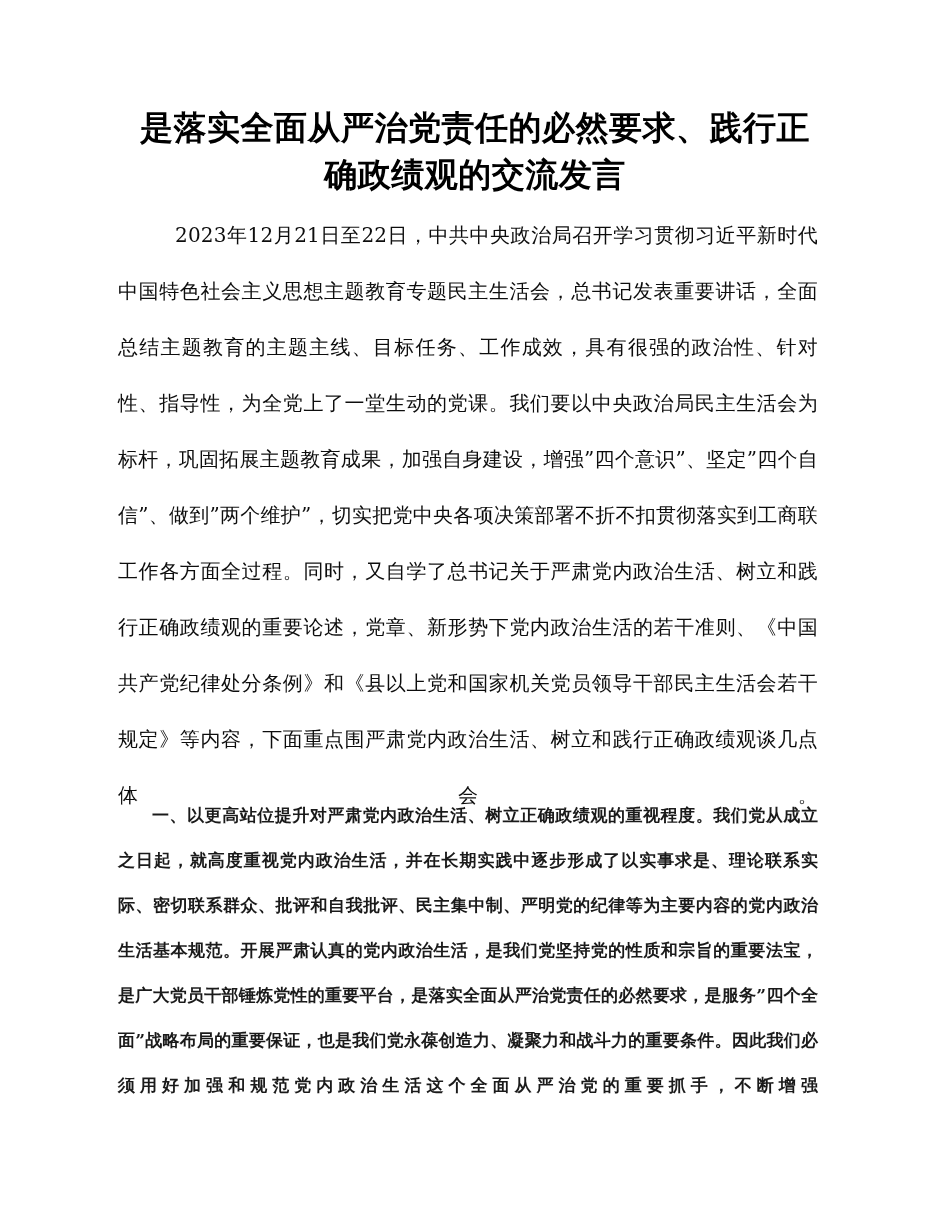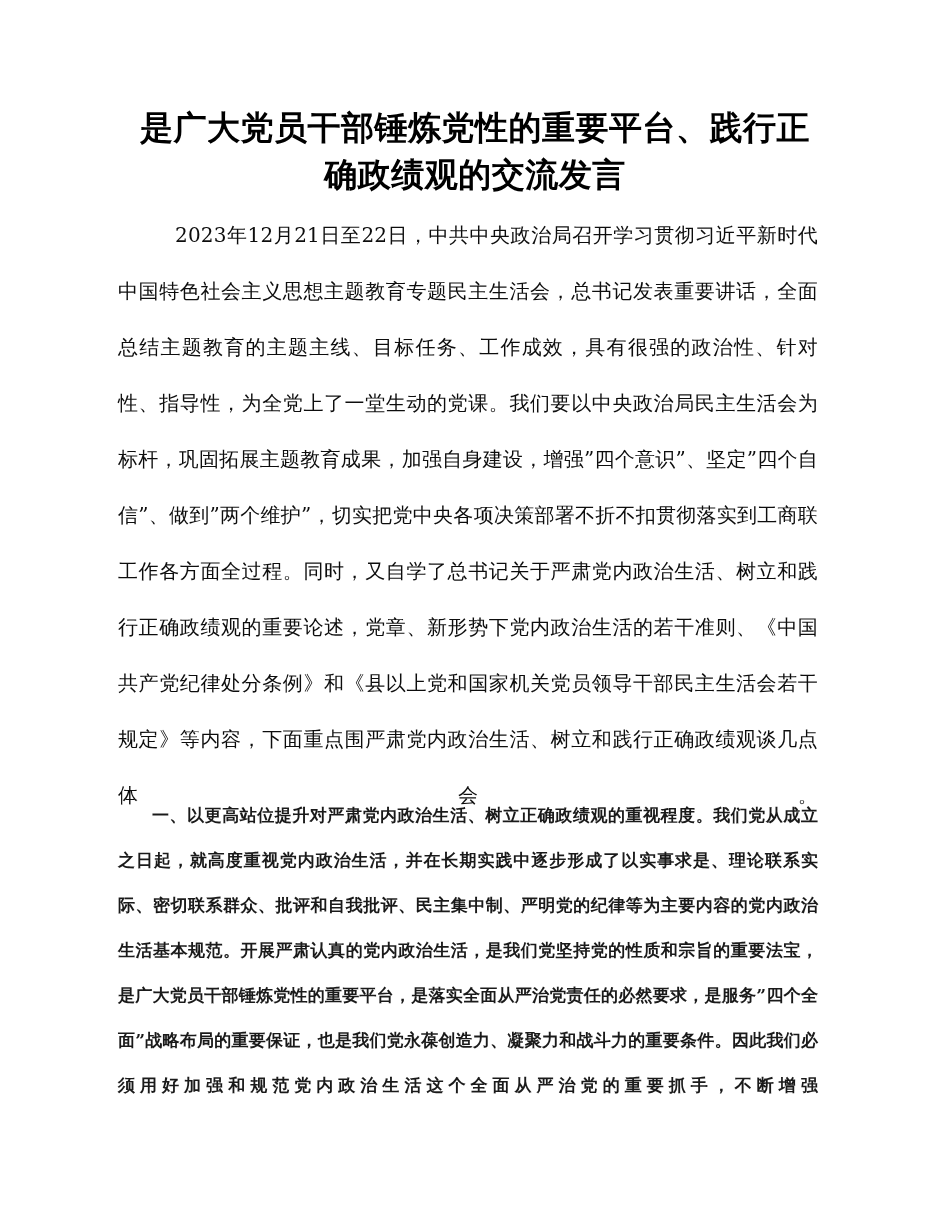--- a/index.html
+++ b/index.html
@@ -93,21 +93,21 @@
     display: inline-block;
     width: 100%;
     height: 0;
   }
 </style>
 </head>
 <body>
 
 <div class="page">
 
-  <h1 class="doc-title">是广大党员干部锤炼党性的重要平台、践行正确政绩观的交流发言</h1>
+  <h1 class="doc-title">是落实全面从严治党责任的必然要求、践行正确政绩观的交流发言</h1>
 
   <div class="lead-block">
     <p class="lead-para">2023年12月21日至22日，中共中央政治局召开学习贯彻习近平新时代中国特色社会主义思想主题教育专题民主生活会，总书记发表重要讲话，全面总结主题教育的主题主线、目标任务、工作成效，具有很强的政治性、针对性、指导性，为全党上了一堂生动的党课。我们要以中央政治局民主生活会为标杆，巩固拓展主题教育成果，加强自身建设，增强”四个意识”、坚定”四个自信”、做到”两个维护”，切实把党中央各项决策部署不折不扣贯彻落实到工商联工作各方面全过程。同时，又自学了总书记关于严肃党内政治生活、树立和践行正确政绩观的重要论述，党章、新形势下党内政治生活的若干准则、《中国共产党纪律处分条例》和《县以上党和国家机关党员领导干部民主生活会若干规定》等内容，下面重点围严肃党内政治生活、树立和践行正确政绩观谈几点体会。</p>
   </div>
 
   <div class="sub-block">
     <p class="sub-para">一、以更高站位提升对严肃党内政治生活、树立正确政绩观的重视程度。我们党从成立之日起，就高度重视党内政治生活，并在长期实践中逐步形成了以实事求是、理论联系实际、密切联系群众、批评和自我批评、民主集中制、严明党的纪律等为主要内容的党内政治生活基本规范。开展严肃认真的党内政治生活，是我们党坚持党的性质和宗旨的重要法宝，是广大党员干部锤炼党性的重要平台，是落实全面从严治党责任的必然要求，是服务”四个全面”战略布局的重要保证，也是我们党永葆创造力、凝聚力和战斗力的重要条件。因此我们必须用好加强和规范党内政治生活这个全面从严治党的重要抓手，不断增强</p>
   </div>
 
 </div>

